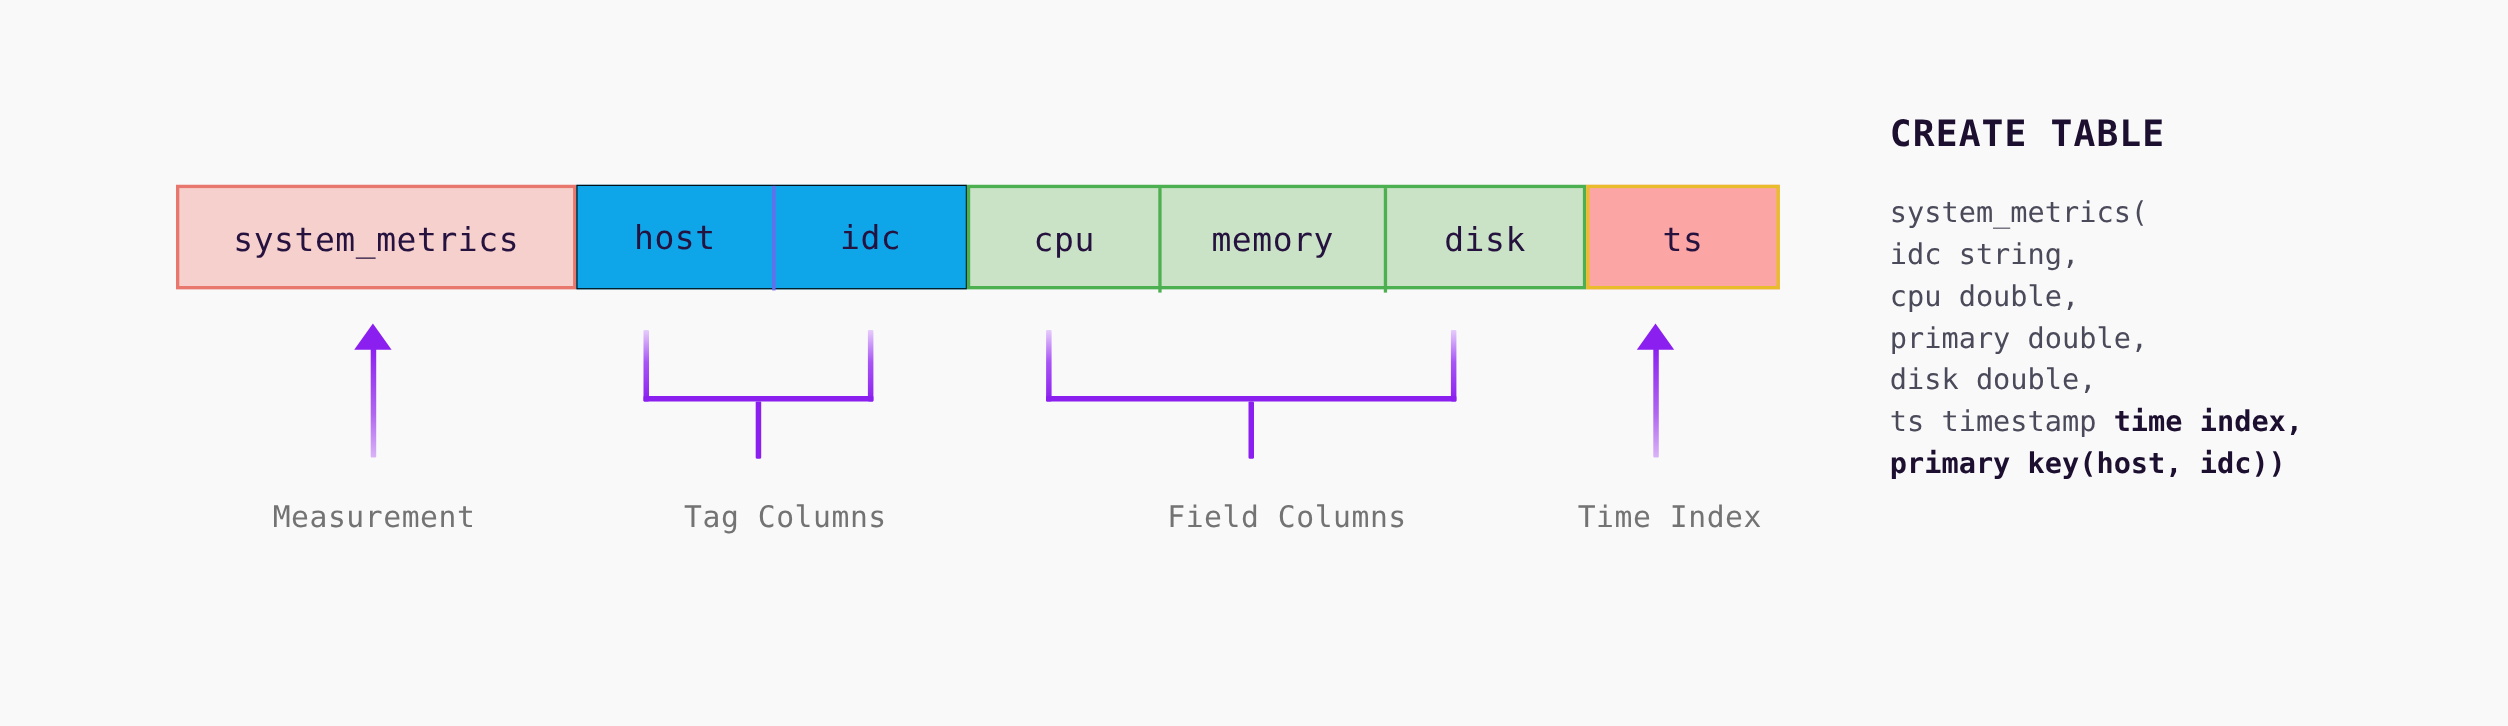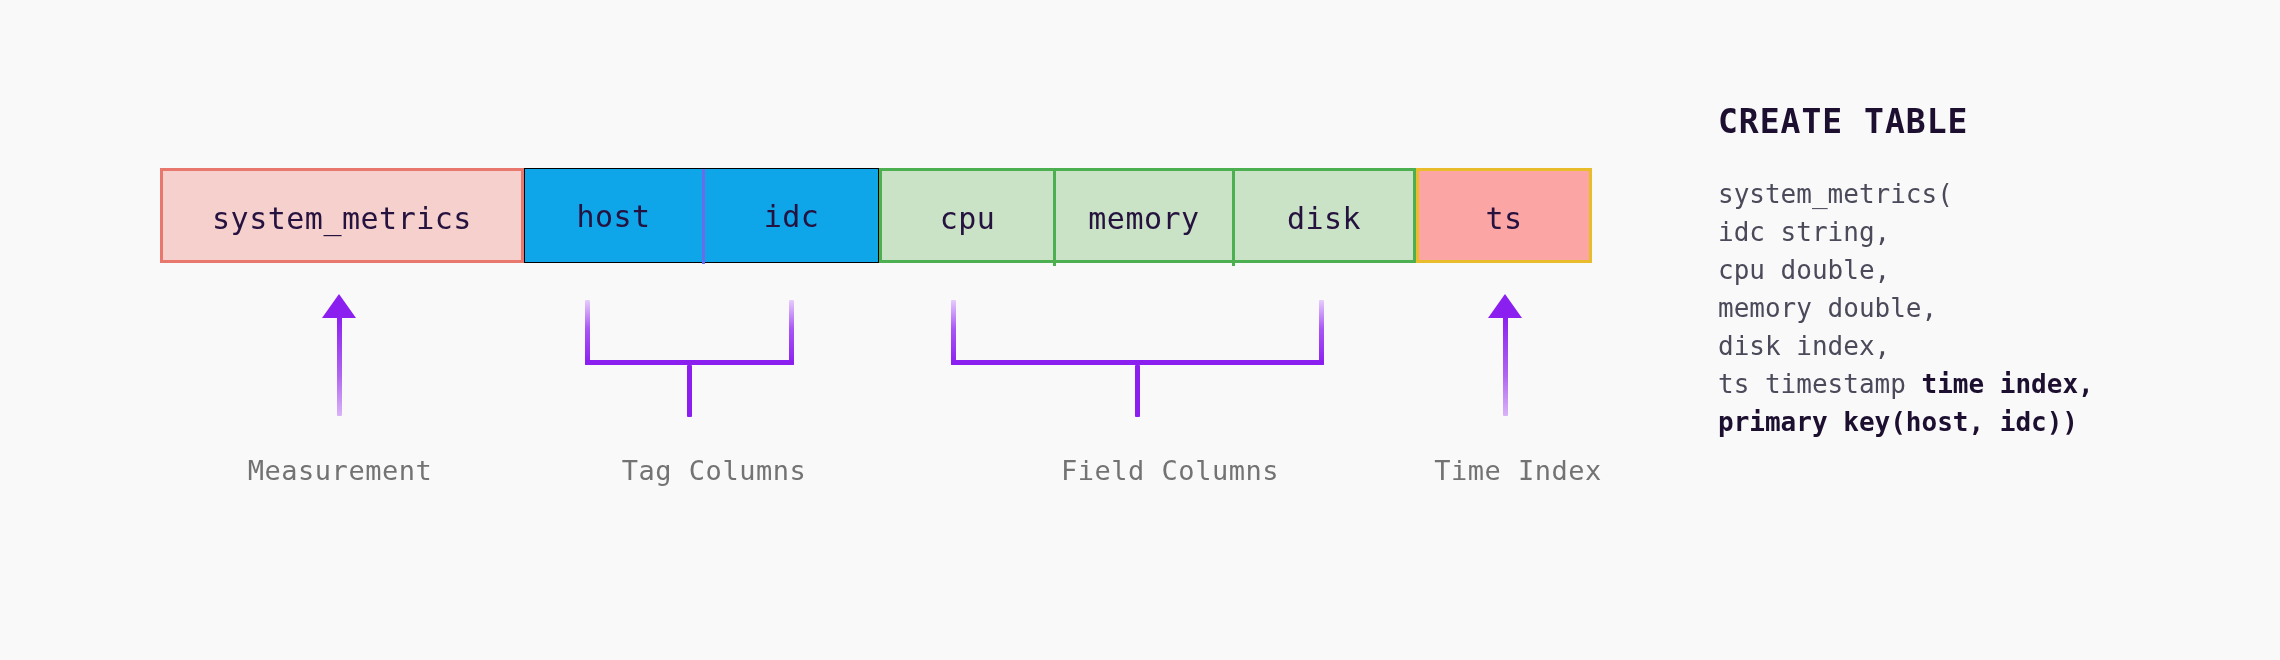--- a/index.html
+++ b/index.html
@@ -22,21 +22,21 @@
   .grp-measurement{border:3px solid #e8776e;background:#f5d0cd;}
   .grp-measurement .cell{width:358px;}
 
   .grp-tag{border:1px solid #000000;background:#0ea5e9;}
   .grp-tag .cell{width:177px;}
   .grp-tag .cell + .cell{border-left:3px solid #6b6beb;width:176px;text-align:center;}
 
   .grp-field{border:3px solid #4caf50;background:#cae3c6;}
   .grp-field .cell{width:171px;}
   .grp-field .cell + .cell{border-left:3px solid #4caf50;}
-  .grp-field .cell:nth-child(2){width:179px;}
+  .grp-field .cell:nth-child(2){width:205px;}
   .grp-field .cell:nth-child(3){width:181px;}
 
   .grp-time{border:3px solid #e8bc2a;background:#fca5a5;}
   .grp-time .cell{width:170px;}
 
   
   .connector{position:absolute;}
   .arrow-stem{
     position:absolute;width:5px;border-radius:1px;
     background:linear-gradient(to top,#d9b3f7 0%,#b066f0 40%,#8b1ff0 100%);
@@ -133,20 +133,20 @@
   <div class="ann-label" style="left:1170px;top:455px;">Field Columns</div>
 
   <div class="ann-label" style="left:1518px;top:455px;">Time Index</div>
 
   <div id="sql-panel">
     <div id="sql-title">CREATE TABLE</div>
     <div id="sql-body">
         <div class="sql-line"><span>system_metrics(</span></div>
         <div class="sql-line"><span>idc string,</span></div>
         <div class="sql-line"><span>cpu double,</span></div>
-        <div class="sql-line"><span>memory double,</span></div>
-        <div class="sql-line"><span>disk index,</span></div>
+        <div class="sql-line"><span>primary double,</span></div>
+        <div class="sql-line"><span>disk double,</span></div>
         <div class="sql-line"><span>ts timestamp </span><span class="kw">time index,</span></div>
         <div class="sql-line"><span class="kw">primary key(host, idc))</span></div>
       </div>
   </div>
 
 </div>
 
 </body></html>

